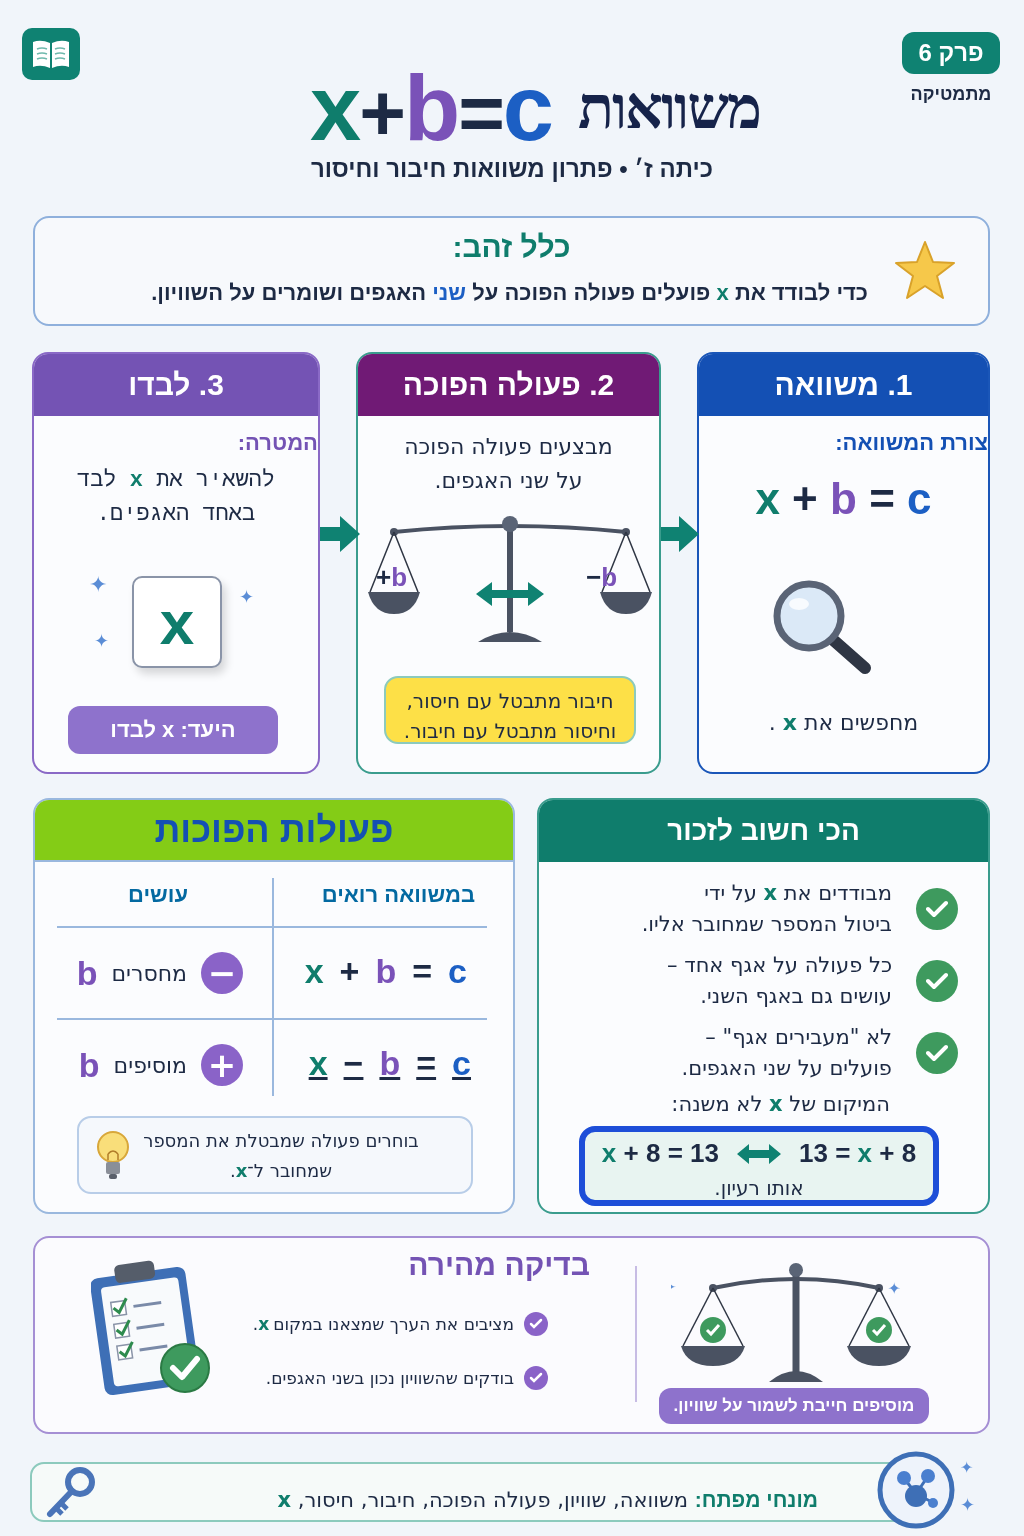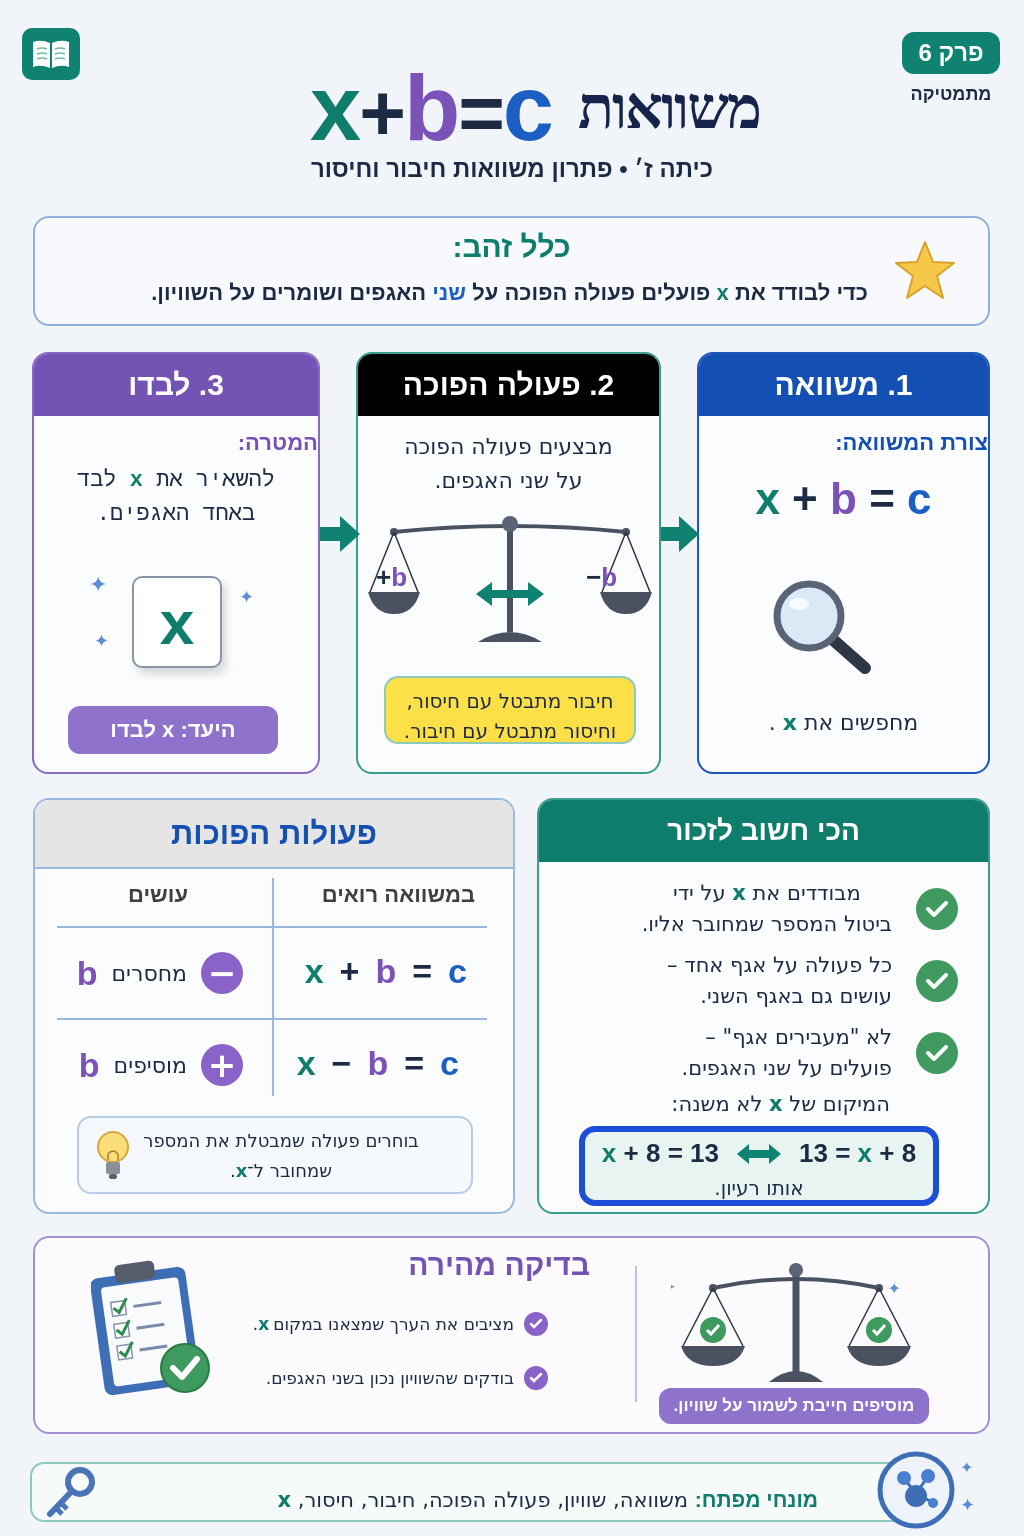--- a/index.html
+++ b/index.html
@@ -33,37 +33,37 @@
   .rule-text { position:absolute; top: 62px; right: 120px; font-size: 22px; font-weight:bold; color:#1d2a44; font-family: "Liberation Sans", sans-serif;}
   .rule-text .shni { color:#1c5fc4; }
   .star-icon { position:absolute; right: 30px; top: 20px; width: 66px; height: 66px; }
 
   
   .card { position:absolute; top: 352px; height: 422px; border-radius: 16px; background:#fbfcfe; overflow:hidden; }
   .card .hdr { height: 62px; display:flex; align-items:center; justify-content:center; color:#fff; font-weight:bold; font-size: 30px; font-family: "Liberation Sans", sans-serif; }
   .card1 { left: 697px; width: 293px; border: 2px solid #1a56b8; }
   .card1 .hdr { background: #1450b4; }
   .card2 { left: 356px; width: 305px; border: 2px solid #3a9c8d; }
-  .card2 .hdr { background: #000000; }
+  .card2 .hdr { background: #701a75; }
   .card3 { left: 32px; width: 288px; border: 2px solid #8a69c6; }
   .card3 .hdr { background: #7453b4; }
   .card .lbl { position:absolute; width:100%; text-align:right; font-size: 22px; font-weight:bold; font-family: "Liberation Sans", sans-serif; }
   .card .txt { position:absolute; width:100%; text-align:center; font-size: 22px; line-height: 34px; color:#1d2a44; }
   .formula { position:absolute; width:100%; text-align:center; direction:ltr; font-family:"Liberation Sans", sans-serif; font-size: 44px; }
   .arrow { position:absolute; width: 44px; height: 36px; }
 
   .tip-box2 { position:absolute; left: 26px; top: 322px; width: 252px; height: 68px; border: 2px solid #8ccabd; border-radius: 14px; background: #fde047; text-align:center; font-size: 20px; line-height: 30px; padding-top: 8px; color:#1d2a44; }
   .goal-pill { position:absolute; left: 34px; top: 352px; width: 210px; height: 48px; background: #8e72cc; border-radius: 12px; color:#fff; font-size: 22px; font-weight:bold; display:flex; align-items:center; justify-content:center; font-family: "Liberation Sans", sans-serif;}
   .xtile { position:absolute; left: 98px; top: 222px; width: 90px; height: 92px; border: 2px solid #8a94a8; border-radius: 10px; background: #fff; box-shadow: 4px 6px 8px rgba(0,0,0,0.15); display:flex; align-items:center; justify-content:center; font-size: 62px; font-weight:bold; color: #0f7d6c; font-family: "Liberation Sans", sans-serif; }
   .sparkle { position:absolute; color:#5b8dd6; font-size: 22px; }
 
   
   .inv-box { left: 33px; top: 798px; width: 482px; height: 416px; border: 2px solid #9ab8de; border-radius: 16px; background:#fbfcfe; overflow:hidden;}
-  .inv-hdr { height: 69px; display:flex; align-items:center; justify-content:center; font-size: 31px; font-weight:bold; color:#1450b4; border-bottom: 2px solid #9ab8de; background:#e5e5e5; font-family: "Liberation Sans", sans-serif;}
-  .col-h { position:absolute; top: 82px; font-size: 22px; font-weight:bold; color:#404040; font-family: "Liberation Sans", sans-serif;}
+  .inv-hdr { height: 62px; display:flex; align-items:center; justify-content:center; font-size: 36px; font-weight:bold; color:#1450b4; border-bottom: 2px solid #9ab8de; background:#84cc16; font-family: "Liberation Sans", sans-serif;}
+  .col-h { position:absolute; top: 82px; font-size: 22px; font-weight:bold; color:#0369a1; font-family: "Liberation Sans", sans-serif;}
   .vline { position:absolute; left: 237px; top: 78px; width: 2px; height: 218px; background:#9ab8de; }
   .hline { position:absolute; left: 22px; width: 430px; height: 2px; background:#9ab8de; }
   .row-eq { position:absolute; direction:ltr; font-family:"Liberation Sans", sans-serif; font-size: 34px; }
   .row-eq span { margin: 0 8px; }
   .row-act { position:absolute; display:flex; align-items:center; gap: 14px; font-size: 22px; }
   .row-act .bb { font-size: 34px; color:#7a52b8; font-weight:bold; font-family:"Liberation Sans", sans-serif; }
   .opcircle { width: 42px; height: 42px; border-radius: 50%; background:#8a63c8; color:#fff; font-size: 34px; font-weight:bold; display:flex; align-items:center; justify-content:center; line-height: 1; }
   .bulb-box { position:absolute; left: 42px; top: 316px; width: 396px; height: 78px; border: 2px solid #b8cde8; border-radius: 14px; background:#f5f8fc; }
   .bulb-text { position:absolute; right: 40px; top: 8px; width: 300px; text-align:center; font-size: 18px; line-height: 30px; color:#1d2a44; }
 
@@ -231,21 +231,21 @@
 
   <div class="row-eq" style="right:38px; top:152px;">
     <span class="x">x</span><span class="op">+</span><span class="b">b</span><span class="op">=</span><span class="c">c</span>
   </div>
   <div class="row-act" style="right:270px; top:152px;">
     <div class="opcircle">−</div>
     <span>מחסרים</span>
     <span class="bb">b</span>
   </div>
 
-  <div class="row-eq" style="right:46px; top:244px;">
+  <div class="row-eq" style="right:34px; top:244px;text-decoration:underline;">
     <span class="x">x</span><span class="op">−</span><span class="b">b</span><span class="op">=</span><span class="c">c</span>
   </div>
   <div class="row-act" style="right:270px; top:244px;">
     <div class="opcircle">+</div>
     <span>מוסיפים</span>
     <span class="bb">b</span>
   </div>
 
   <div class="bulb-box">
     <svg style="position:absolute; left:16px; top:12px;" width="36" height="52" viewBox="0 0 36 52">
@@ -259,21 +259,21 @@
       <div>
         <span>שמחובר ל־</span><span class="x">x</span><span>.</span>
       </div>
     </div>
   </div>
 </div>
 
 <div class="abs rem-box">
   <div class="rem-hdr">הכי חשוב לזכור</div>
 
-  <div class="rem-item" style="top:78px;text-align:center;">
+  <div class="rem-item" style="top:78px;">
     <div class="check-circle">
         <svg width="22" height="18" viewBox="0 0 22 18">
           <path d="M2 9 L8 15 L20 3" stroke="#fff" stroke-width="4" fill="none" stroke-linecap="round" stroke-linejoin="round"></path>
         </svg>
       </div>
     <div class="rem-text">
       <div><span>מבודדים את</span> <span class="x">x</span> <span>על ידי</span></div>
       <div>ביטול המספר שמחובר אליו.</div>
     </div>
   </div>

